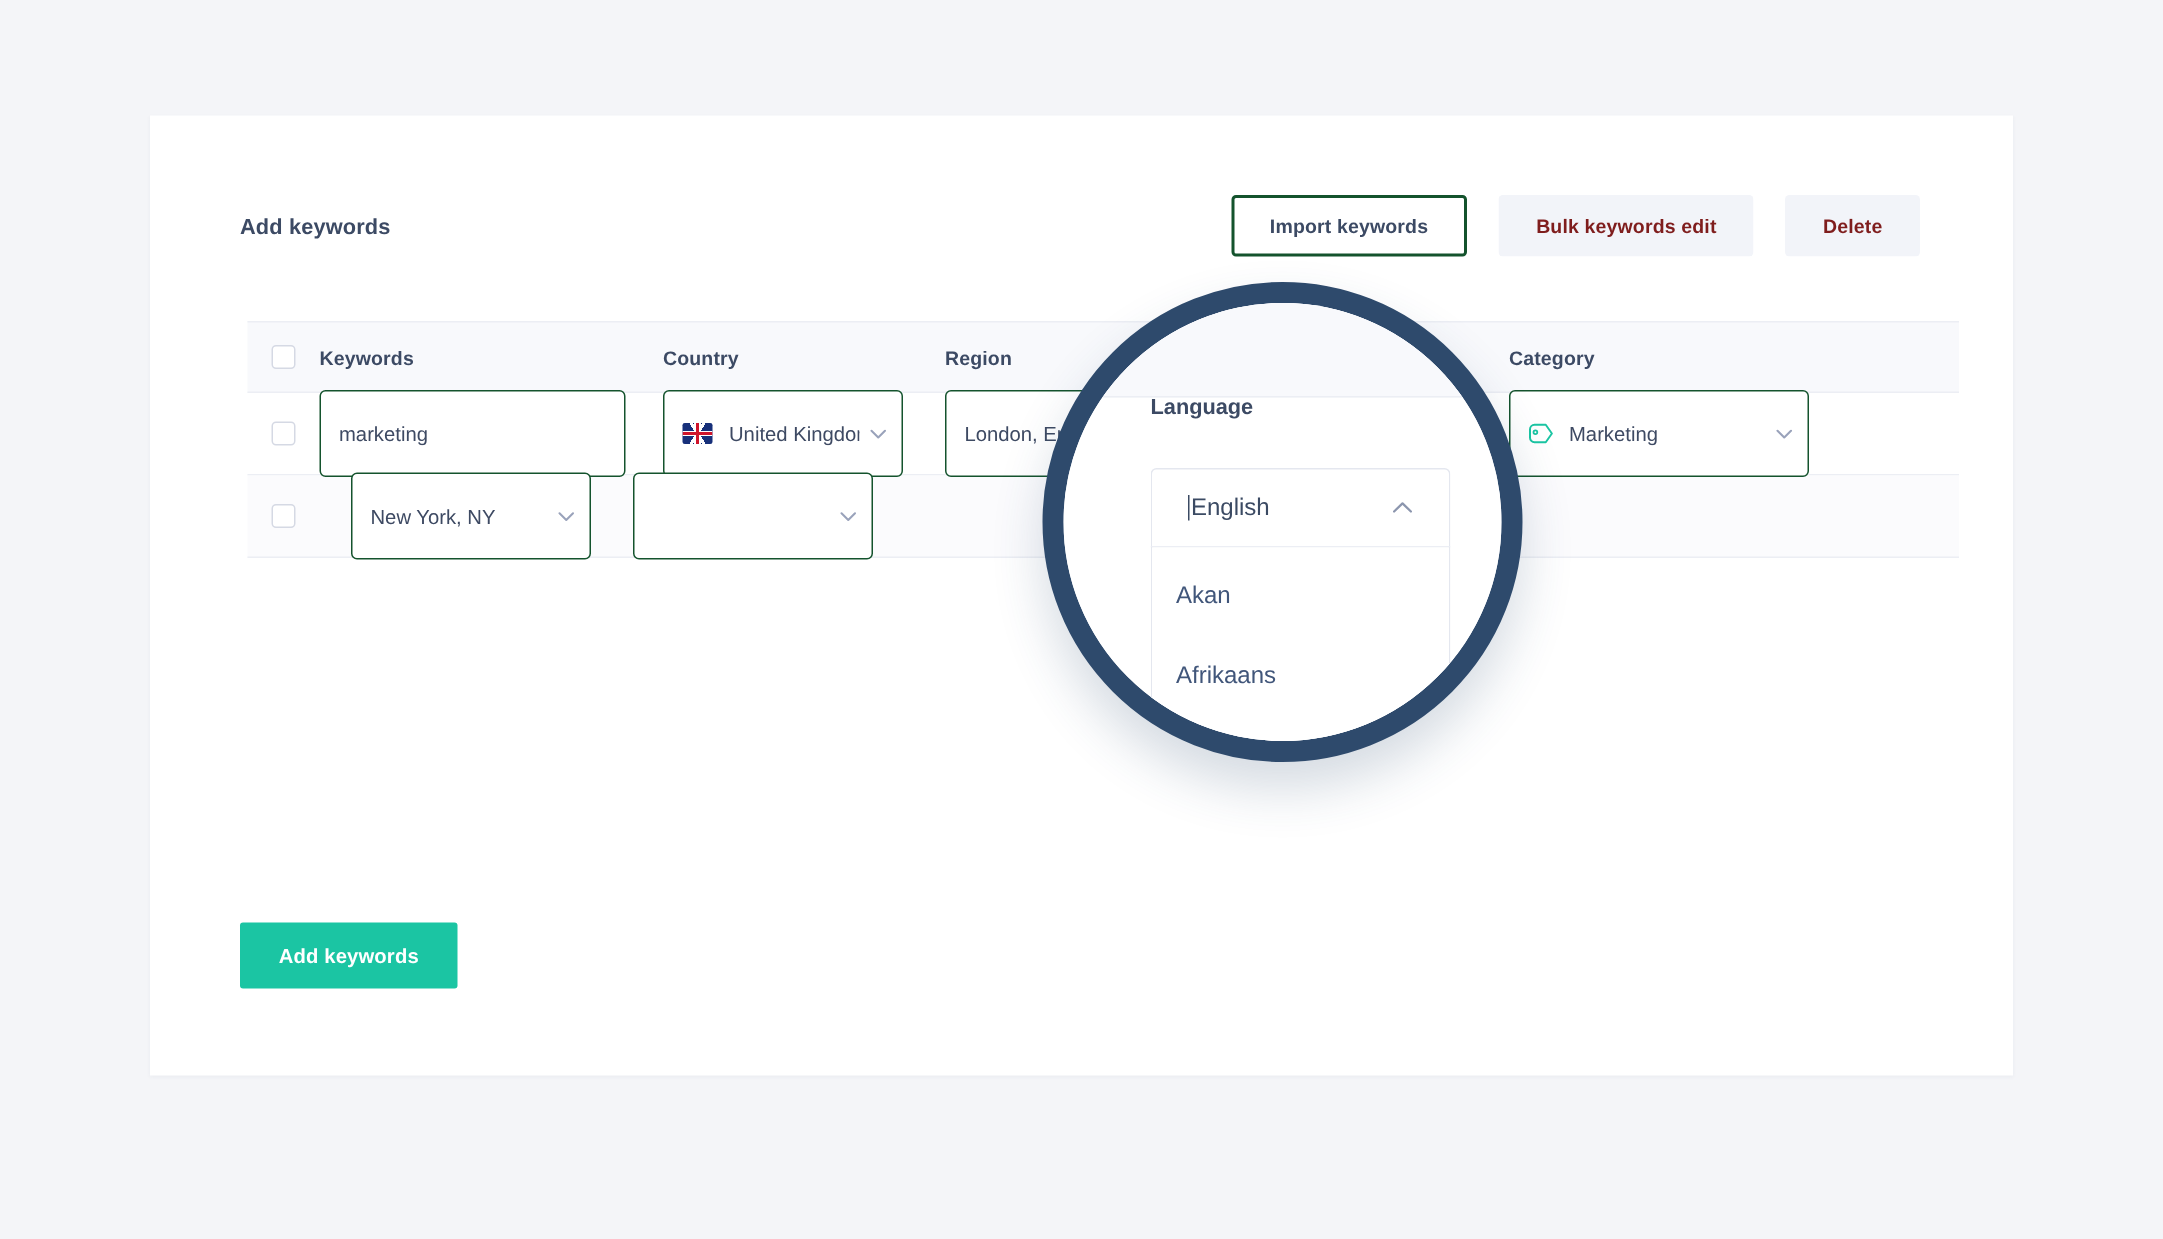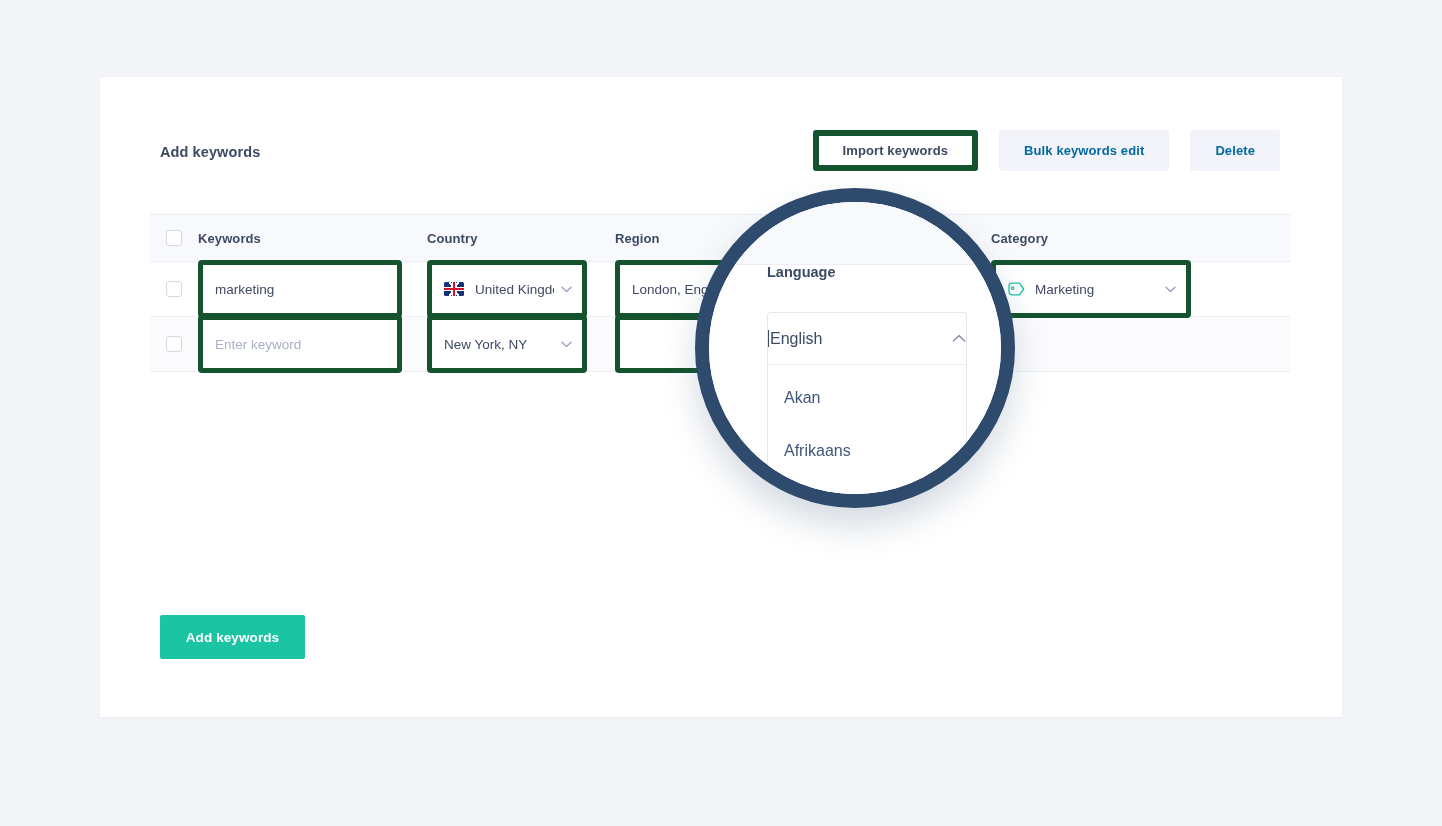--- a/index.html
+++ b/index.html
@@ -50,42 +50,42 @@
     display: flex;
     gap: 21px;
   }
   .btn {
     height: 41px;
     display: flex;
     align-items: center;
     justify-content: center;
     font-size: 13px;
     font-weight: bold;
-    color: #0369a1;
+    color: #7f1d1d;
     border-radius: 3px;
     box-sizing: border-box;
     cursor: pointer;
     letter-spacing: .1px;
   }
   .btn-outline {
     background: #ffffff;
-    border: 6px solid #14532d;
+    border: 2px solid #14532d;
     padding: 0 24px;
     color: #3c4a64;
   }
   .btn-soft {
     background: #f2f4f9;
     border: 1px solid transparent;
     padding: 0 24px;
   }
 
   
   .table {
     position: absolute;
-    left: 50px;
+    left: 65px;
     top: 137px;
     width: 1141px;
   }
   .thead {
     display: flex;
     align-items: center;
     height: 46px;
     background: #f8f9fc;
     border-top: 1px solid #eceef4;
     border-bottom: 1px solid #eceef4;
@@ -119,21 +119,21 @@
     height: 16px;
     border: 1.6px solid #d5d9e4;
     border-radius: 3px;
     background: #ffffff;
     box-sizing: border-box;
     cursor: pointer;
   }
 
   .field {
     height: 58px;
-    border: 5px solid #14532d;
+    border: 1px solid #14532d;
     border-radius: 4px;
     background: #ffffff;
     box-sizing: border-box;
     display: flex;
     align-items: center;
     padding: 0 12px;
     font-size: 13.5px;
     color: #3e4a63;
     cursor: text;
     overflow: hidden;
@@ -267,21 +267,21 @@
     left: 58px;
     top: 110px;
     width: 200px;
     height: 52px;
     border: 1px solid #e4e7ef;
     border-bottom: none;
     background: #ffffff;
     box-sizing: border-box;
     display: flex;
     align-items: center;
-    padding: 0 0;
+    padding: 0 24px;
     border-radius: 4px 4px 0 0;
     cursor: text;
   }
   .mag-select .caret-bar {
     width: 1px;
     height: 17px;
     background: #3b4a63;
     margin-right: 1px;
   }
   .mag-select .val {
@@ -404,25 +404,20 @@
           </span>
         </div>
       </div>
     </div>
 
     <div class="trow alt">
       <div class="c-check">
         <div class="checkbox"></div>
       </div>
 
-      <div class="c-kw">
-        <div class="field w-kw">
-          <span class="lbl ph">Enter keyword</span>
-        </div>
-      </div>
       <div class="c-gap"></div>
 
 
       <div class="c-reg">
         <div class="field select w-sel">
           <span class="lbl">New York, NY</span>
           <span class="chev">
             <svg width="11" height="7" viewBox="0 0 11 7">
                 <path d="M1 1.2 L5.5 5.6 L10 1.2" fill="none" stroke="currentColor" stroke-width="1.4" stroke-linecap="round" stroke-linejoin="round"></path>
               </svg>

